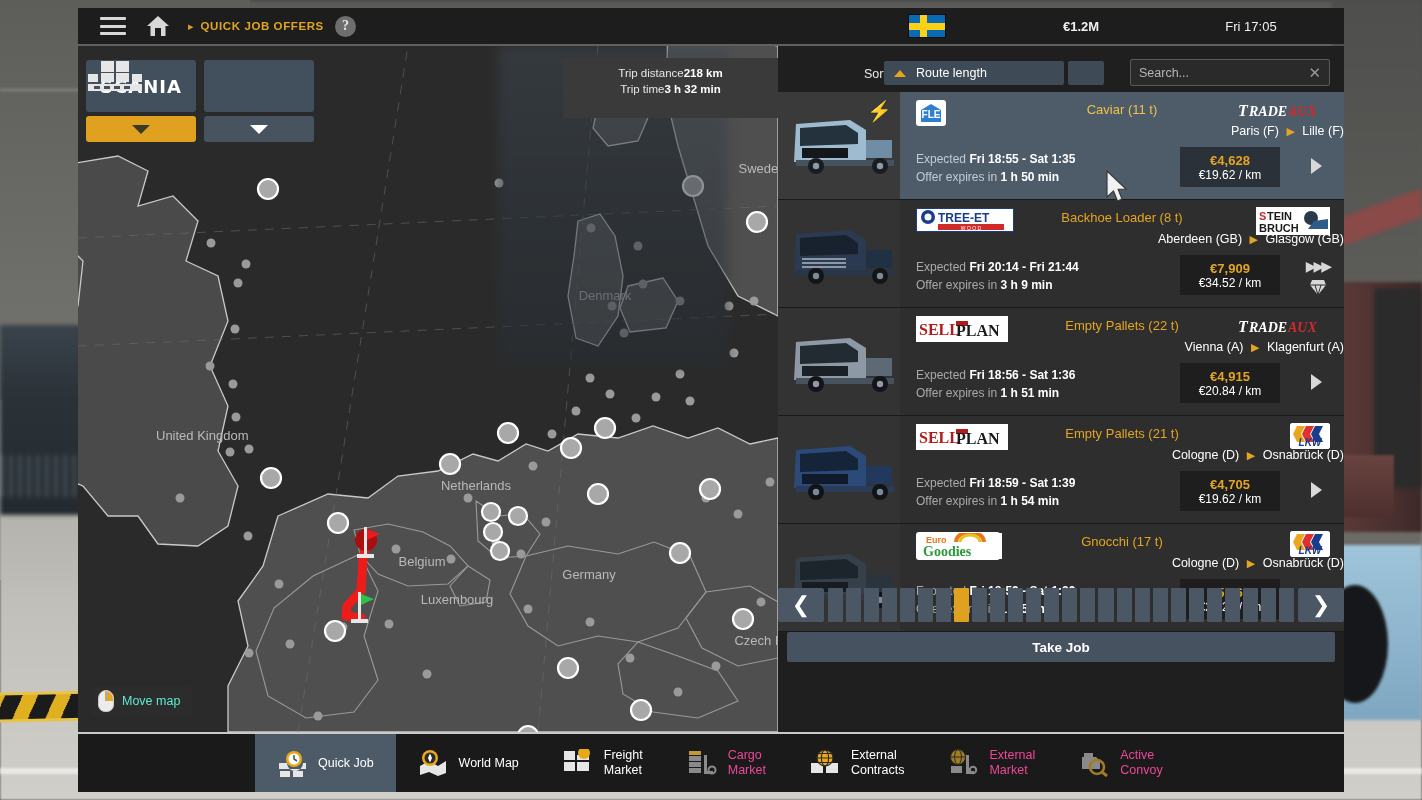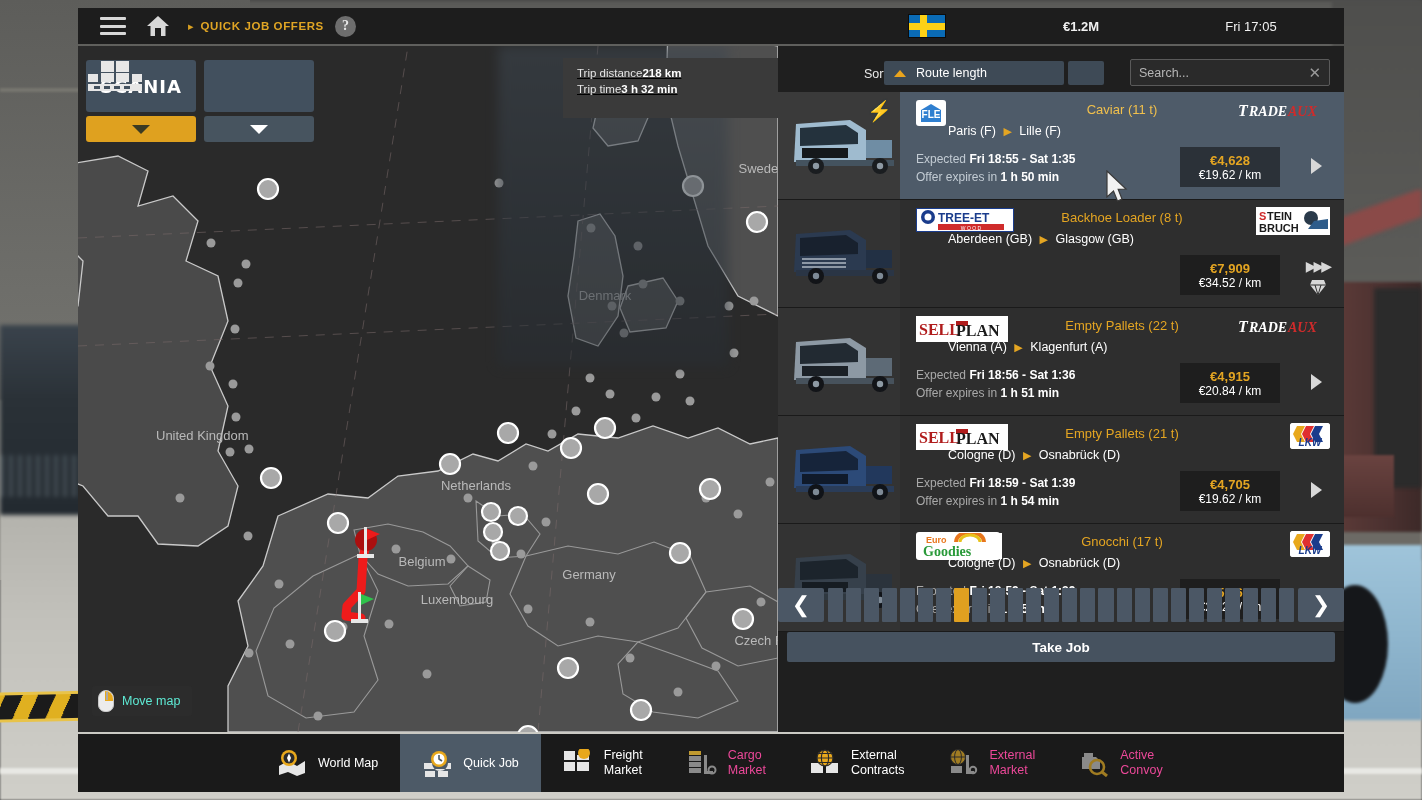--- a/index.html
+++ b/index.html
@@ -131,21 +131,21 @@
   .mapcover-blur {
     position:absolute; left:420px; top:0; width:230px; height:320px;
     background: linear-gradient(180deg,#3e4750 0%,#303840 55%,#282e34 100%);
     opacity:.55; filter: blur(6px); pointer-events:none;
   }
   .country-label { fill:#b9b9b9; font-size:13px; font-family:"Liberation Sans", sans-serif; }
   .tripbox {
     position:absolute; left:485px; top:12px; width:215px; height:60px;
     background:#3a3a3a; padding:9px 14px 0 14px;
   }
-  .tripbox .row { display:flex; justify-content:flex-start; margin-bottom:4px;text-decoration:underline; }
+  .tripbox .row { display:flex; justify-content:center; margin-bottom:4px; }
   .tripbox .k { color:#e6e6e6; font-size:11.5px; }
   .tripbox .v { color:#ffffff; font-size:11.5px; font-weight:bold; }
 
   .truckpanel { position:absolute; left:8px; top:14px; display:flex; gap:8px; }
   .tp-col { width:110px; }
   .tp-top {
     height:52px; background:#42505e; border-radius:3px;
     display:flex; align-items:center; justify-content:center;
   }
   .tp-bot {
@@ -215,21 +215,21 @@
   .job.selected .job-thumb { background:#3a3a3a; }
   .bolt { position:absolute; right:8px; top:7px; color:#29a7e6; font-size:20px;
     text-shadow:0 0 2px #0b3a52; }
   .job-body { flex:1; position:relative; }
 
   .jb-brand { position:absolute; left:16px; top:8px; height:26px; }
   .jb-dest  { position:absolute; right:14px; top:7px; height:28px; }
   .jb-cargo { position:absolute; left:0; right:0; top:10px; text-align:center;
     color:#e4a522; font-size:13px; }
   .job.selected .jb-cargo { color:#f1c04c; }
-  .jb-route { position:absolute; left:0; right:0; top:32px; text-align:left;
+  .jb-route { position:absolute; left:0; right:0; top:32px; text-align:right;
     color:#ffffff; font-size:12.5px;padding-left:48px; }
   .jb-route .arw { color:#e4a522; font-size:11px; margin:0 4px; }
   .jb-lines { position:absolute; left:16px; top:58px; }
   .jb-line { color:#a9a9a9; font-size:12px; line-height:18px; }
   .job.selected .jb-line { color:#c3ccd4; }
   .jb-line b { color:#ffffff; font-weight:bold; }
   .pricebox {
     position:absolute; right:64px; top:55px; width:100px; height:40px;
     background:#1e1e1e; display:flex; flex-direction:column;
     align-items:center; justify-content:center;
@@ -717,20 +717,30 @@
                 <svg width="74" height="28" viewBox="0 0 74 28">
                   <rect width="74" height="28" fill="#fff"></rect>
                   <text x="3" y="13" fill="#cf2b2b" font-size="11" font-weight="bold" font-family="Liberation Sans, sans-serif">S</text>
                   <text x="11" y="13" fill="#1a1a1a" font-size="11" font-weight="bold" font-family="Liberation Sans, sans-serif">TEIN</text>
                   <text x="3" y="25" fill="#1a1a1a" font-size="11" font-weight="bold" font-family="Liberation Sans, sans-serif">BRUCH</text>
                   <circle cx="55" cy="11" r="7" fill="#2a3a4a"></circle>
                   <path d="M58 14 L72 12 L72 22 L52 22 Z" fill="#2e5c8a"></path>
                 </svg>
               </div>
             </div>
+            <div class="jb-lines">
+              <div class="jb-line">
+                <span>Expected</span>
+                <b>Fri 20:14 - Fri 21:44</b>
+              </div>
+              <div class="jb-line">
+                <span>Offer expires in</span>
+                <b>3 h 9 min</b>
+              </div>
+            </div>
             <div class="pricebox">
               <div class="price-main">€7,909</div>
               <div class="price-sub">€34.52 / km</div>
             </div>
             <span class="badge-fast">▶▶▶</span>
             <span class="badge-adr">
               <svg width="20" height="20" viewBox="0 0 20 20">
                 <path d="M4 3 L16 3 L18 8 L10 18 L2 8 Z" fill="#d8d8d8"></path>
                 <path d="M2 8 L18 8" stroke="#2e2e2e" stroke-width="1"></path>
                 <path d="M7 8 L10 18 L13 8" stroke="#2e2e2e" stroke-width="1" fill="none"></path>
@@ -966,47 +976,47 @@
       <div id="takejob" style="left:9px;width:548px;">
         <span>Take Job</span>
       </div>
 
     </div>
   </div>
 
   <div id="bottomnav">
     <div class="navspacer"></div>
 
-    <div class="navitem on">
-      <span class="navicon">
-        <svg width="30" height="28" viewBox="0 0 30 28">
-          <path d="M2 17 L11 12 L20 17 L28 12 L28 24 L20 27 L11 23 L2 26 Z" fill="#e6e6e6"></path>
-          <circle cx="12" cy="9" r="8" fill="#e8a81c"></circle>
-          <circle cx="12" cy="9" r="5.5" fill="#2a2a2a"></circle>
-          <path d="M12 4.5 L14 9 L12 13.5 L10 9 Z" fill="#ffffff"></path>
-        </svg>
-      </span>
-      <span class="navlabel">
-        <span>World Map</span>
-      </span>
-    </div>
-
     <div class="navitem on active">
       <span class="navicon">
         <svg width="30" height="28" viewBox="0 0 30 28">
           <path d="M2 14 L10 14 A8 8 0 0 0 26 14 L29 14 L29 20 L2 20 Z" fill="#e6e6e6"></path>
           <rect x="3" y="22" width="10" height="6" fill="#e6e6e6"></rect>
           <rect x="16" y="22" width="10" height="6" fill="#e6e6e6"></rect>
           <circle cx="17" cy="10" r="8" fill="#e8a81c"></circle>
           <circle cx="17" cy="10" r="5.5" fill="#ffffff"></circle>
           <path d="M17 6 L17 10 L20 12" stroke="#4d5a67" stroke-width="1.6" fill="none"></path>
         </svg>
       </span>
       <span class="navlabel">
         <span>Quick Job</span>
+      </span>
+    </div>
+
+    <div class="navitem on">
+      <span class="navicon">
+        <svg width="30" height="28" viewBox="0 0 30 28">
+          <path d="M2 17 L11 12 L20 17 L28 12 L28 24 L20 27 L11 23 L2 26 Z" fill="#e6e6e6"></path>
+          <circle cx="12" cy="9" r="8" fill="#e8a81c"></circle>
+          <circle cx="12" cy="9" r="5.5" fill="#2a2a2a"></circle>
+          <path d="M12 4.5 L14 9 L12 13.5 L10 9 Z" fill="#ffffff"></path>
+        </svg>
+      </span>
+      <span class="navlabel">
+        <span>World Map</span>
       </span>
     </div>
 
     <div class="navitem on">
       <span class="navicon">
         <svg width="30" height="28" viewBox="0 0 30 28">
           <rect x="1" y="2" width="11" height="9" fill="#e6e6e6"></rect>
           <rect x="14" y="6" width="12" height="5" fill="#e6e6e6"></rect>
           <rect x="1" y="13" width="11" height="9" fill="#e6e6e6"></rect>
           <rect x="14" y="13" width="12" height="9" fill="#e6e6e6"></rect>

